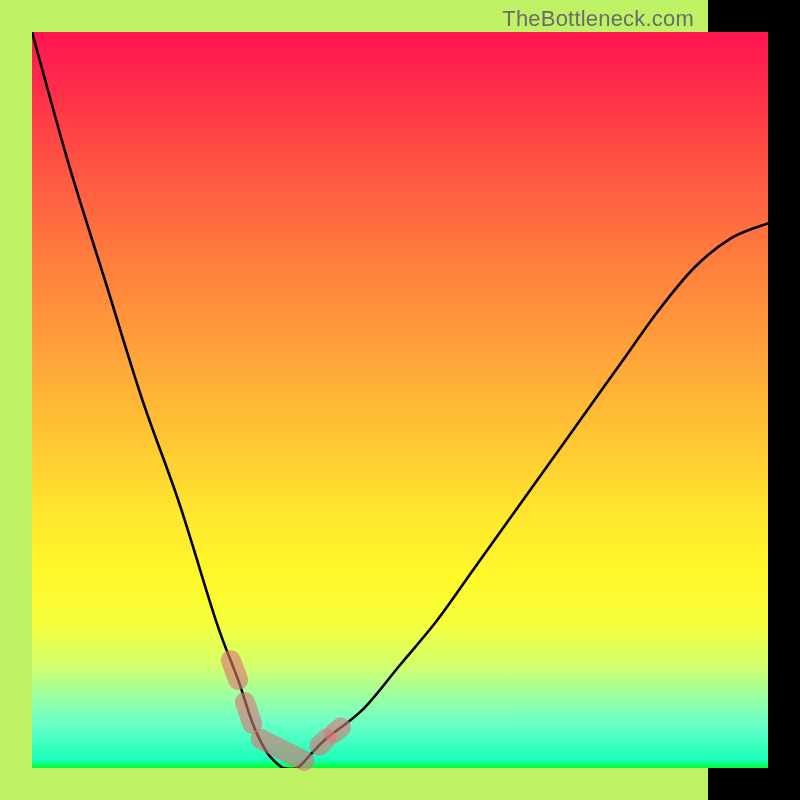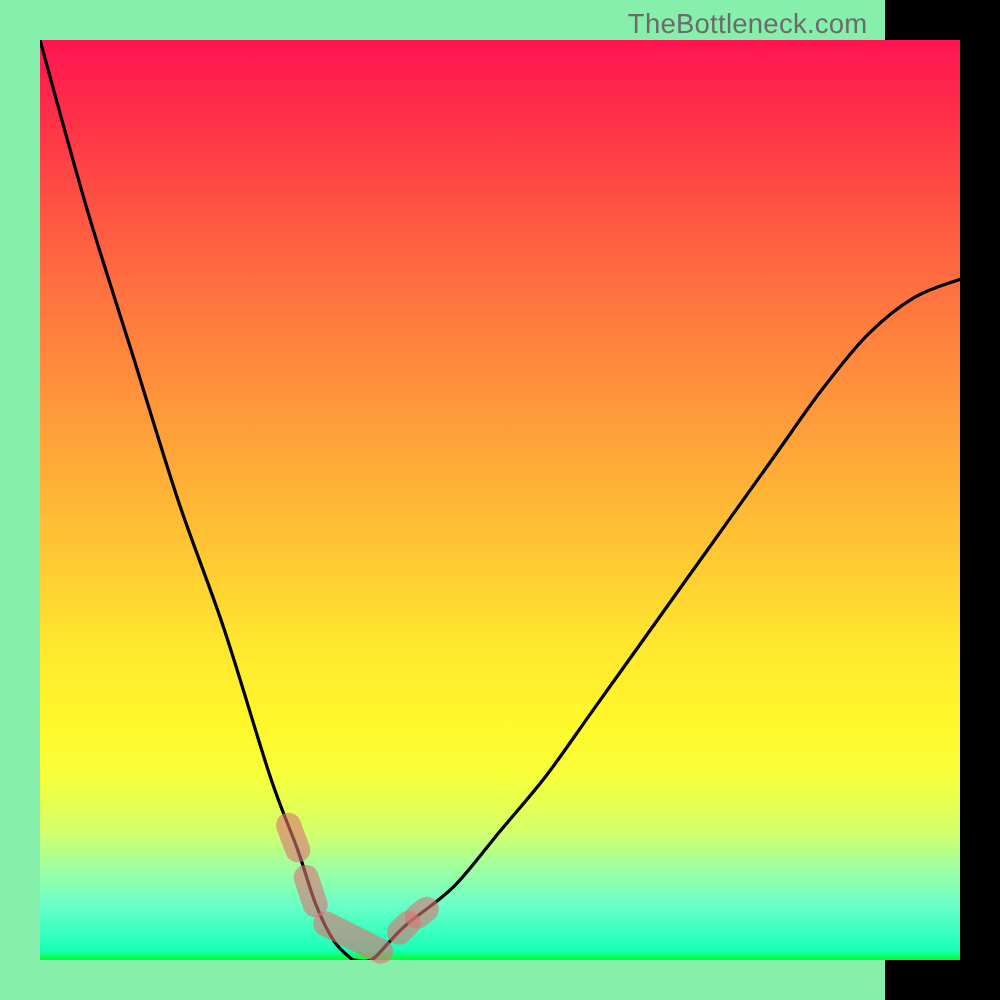--- a/index.html
+++ b/index.html
@@ -10,21 +10,21 @@
     background: #000;
     overflow: hidden;
     font-family: Arial, Helvetica, sans-serif;
   }
   .frame {
     position: absolute;
     left: 0;
     top: 0;
     width: 708px;
     height: 800px;
-    background: #86efac;
+    background: #bef264;
   }
   .plot-area {
     position: absolute;
     left: 32px;
     top: 32px;
     width: 736px;
     height: 736px;
     background: linear-gradient(to bottom,
       #ff1450 0%,
       #ff2f4a 8%,

